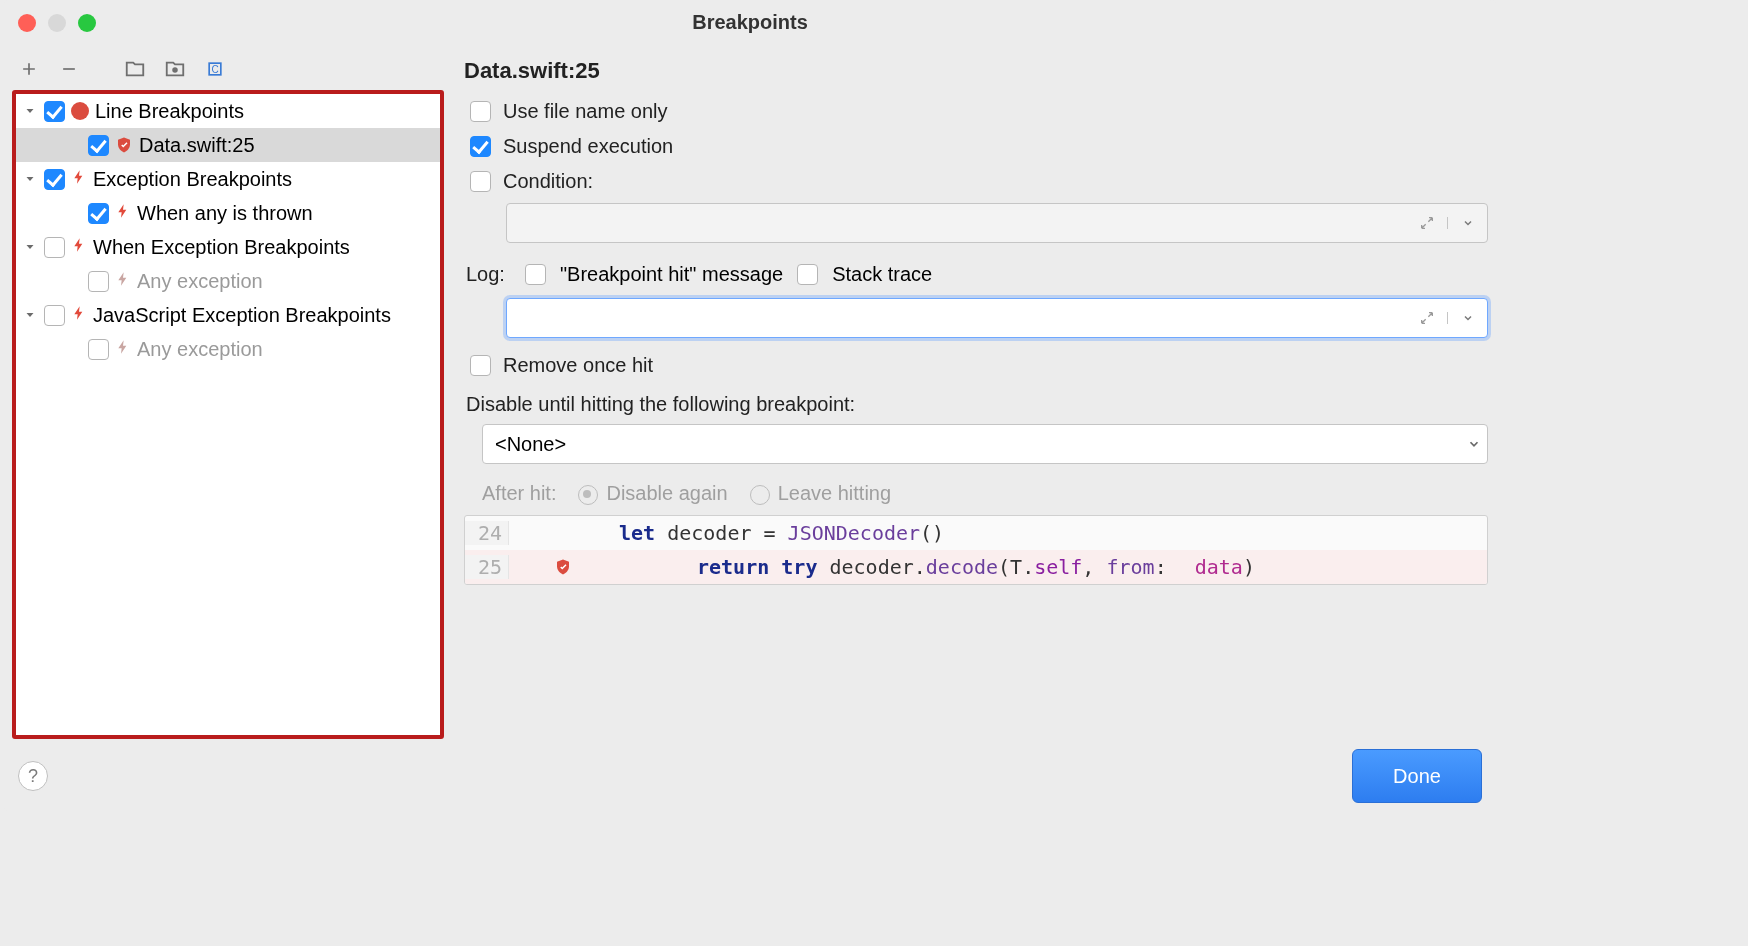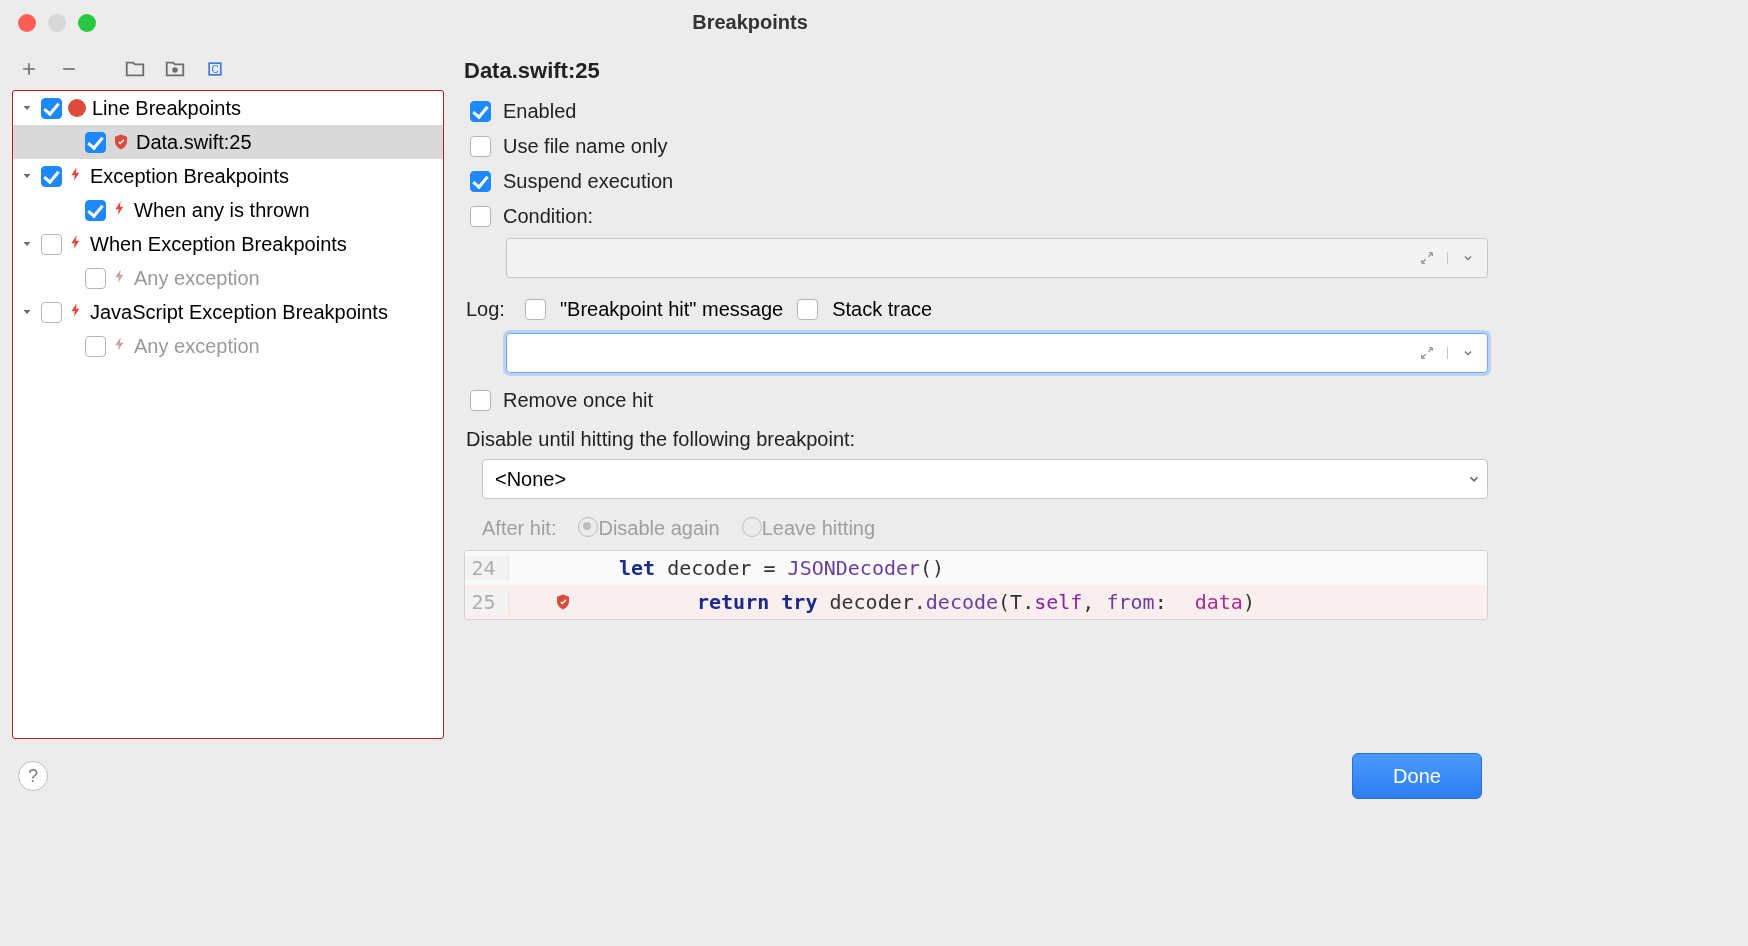--- a/index.html
+++ b/index.html
@@ -67,21 +67,21 @@
   width: 22px;
   height: 22px;
   color: #6f6f6f;
   display: flex;
   align-items: center;
   justify-content: center;
 }
 .tree {
   flex: 1;
   background: #fff;
-  border: 1px solid #b91c1c;
+  border: 4px solid #b91c1c;
   border-radius: 3px;
   overflow: auto;
   font-size: 20px;
 }
 .tree-row {
   display: flex;
   align-items: center;
   height: 34px;
   padding-left: 6px;
   gap: 6px;
@@ -227,21 +227,21 @@
   padding: 0 6px 0 12px;
 }
 .select-field .caret { color: #6a6a6a; }
 .radio-row {
   display: flex;
   align-items: center;
   gap: 22px;
   margin: 10px 0 6px 18px;
   color: #9f9f9f;
 }
-.radio-row .rlabel { display: flex; align-items: flex-start; gap: 0; }
+.radio-row .rlabel { display: flex; align-items: flex-end; gap: 8px; }
 .radio {
   appearance: none;
   width: 20px; height: 20px;
   border: 1.5px solid #bdbdbd;
   border-radius: 50%;
   position: relative;
 }
 .radio:checked::after {
   content: "";
   position: absolute;
@@ -259,21 +259,21 @@
   font-size: 20px;
   overflow: hidden;
 }
 .code-line {
   display: flex;
   align-items: center;
   height: 34px;
 }
 .gutter {
   width: 44px;
-  text-align: center;
+  text-align: right;
   padding-right: 6px;
   color: #aeaeae;
   background: #f3f3f3;
   border-right: 1px solid #e5e5e5;
 }
 .bp-gutter {
   width: 30px;
   display: flex;
   align-items: center;
   justify-content: center;
@@ -296,21 +296,21 @@
   width: 30px; height: 30px;
   border-radius: 50%;
   border: 1px solid #c0c0c0;
   background: #fff;
   color: #7a7a7a;
   font-size: 18px;
   display: flex; align-items: center; justify-content: center;
 }
 .done-btn {
   width: 130px;
-  height: 46px;
+  height: 54px;
   background: linear-gradient(#4a9bff, #2d7df0);
   border: 1px solid #2a6fd6;
   border-radius: 6px;
   color: #fff;
   font-size: 20px;
   font-weight: 500;
 }
 </style>
 </head>
 <body>
@@ -448,24 +448,20 @@
                 <path d="M13 2L5 14h5l-1 8 8-12h-5z" fill="#c9a6a2"></path>
               </svg></span>
             <span class="tree-label muted">Any exception</span>
           </div>
         </div>
     </div>
 
     <div class="right-col">
       <div class="detail-title">Data.swift:25</div>
 
-      <div class="check-row">
-        <input type="checkbox" class="cb" checked="" style="">
-        <label>Enabled</label>
-      </div>
 
       <div class="check-row">
         <input type="checkbox" class="cb" style="">
         <label>Use file name only</label>
       </div>
 
       <div class="check-row">
         <input type="checkbox" class="cb" checked="" style="">
         <label>Suspend execution</label>
       </div>

